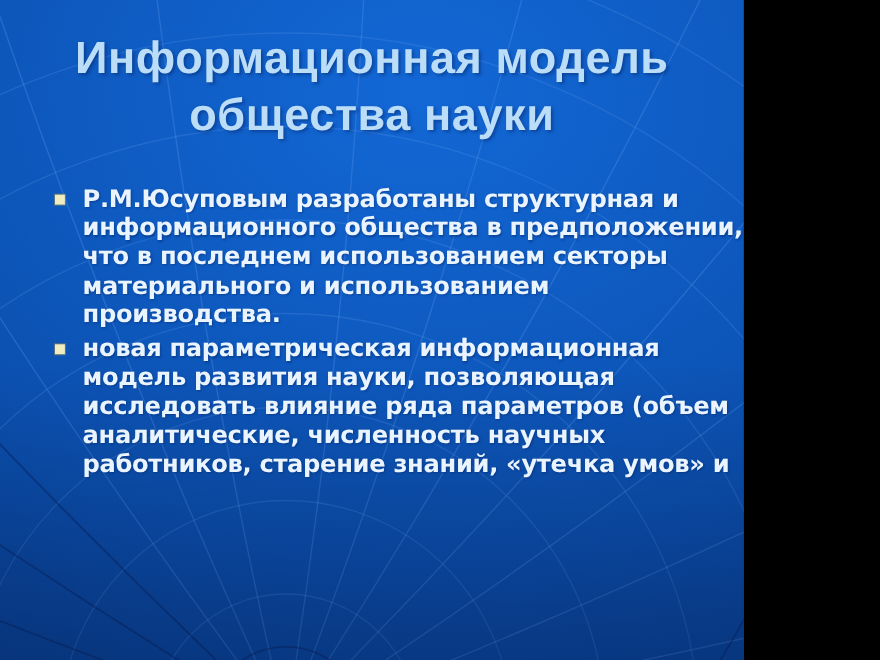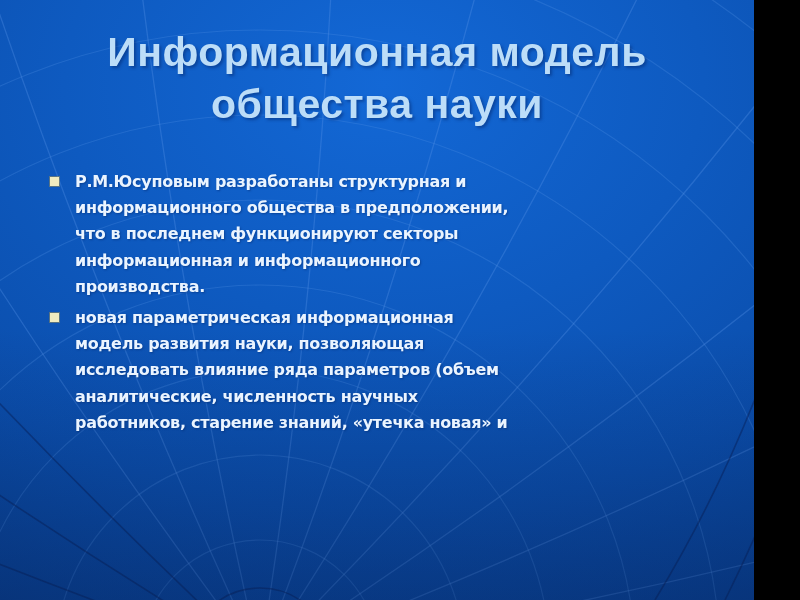--- a/index.html
+++ b/index.html
@@ -1,34 +1,34 @@
 <!DOCTYPE html>
 <html><head>
 <meta charset="utf-8">
 <style>
   html,body{margin:0;padding:0;background:#000;}
   .slide{
-    position:relative;width:754px;height:600px;overflow:hidden;
+    position:relative;width:676px;height:600px;overflow:hidden;
     background:#0B55B5;font-family:"DejaVu Sans",sans-serif;
   }
   .slide svg{position:absolute;left:0;top:0;}
   .title{
     position:absolute;top:26px;left:0;width:100%;text-align:center;
     color:#BCDDF8;font-family:"Liberation Sans",sans-serif;font-weight:bold;
     font-size:41px;line-height:52px;letter-spacing:.5px;
     text-shadow:2px 2px 3px rgba(4,40,110,.5);
   }
   .title-line{display:block;}
   .content{
     position:absolute;top:169px;left:48px;width:718px;
     list-style:none;margin:0;padding:0;
   }
   .content li{
     position:relative;padding-left:27px;margin:0 0 5px 0;
-    color:#EAF4FF;font-weight:bold;font-size:16px;line-height:26.2px;
+    color:#EAF4FF;font-weight:bold;font-size:22px;line-height:26.2px;
     letter-spacing:-0.3px;text-shadow:1px 1px 2px rgba(3,35,100,.45);
   }
   .bullet{
     position:absolute;left:2px;top:8px;width:9px;height:9px;
     background:#F0ECC0;box-shadow:0 0 0 1px rgba(150,140,90,.55);
   }
   .line{white-space:nowrap;}
 </style>
 </head>
 <body>
@@ -96,29 +96,29 @@
     <span class="title-line">Информационная модель</span>
     <span class="title-line">общества науки</span>
   </div>
 
   <ul class="content">
 
     <li>
       <span class="bullet"></span>
       <div class="line">Р.М.Юсуповым разработаны структурная и</div>
       <div class="line">информационного общества в предположении,</div>
-      <div class="line">что в последнем функционируют секторы</div>
-      <div class="line">информационная и информационного</div>
+      <div class="line">что в последнем использованием секторы</div>
+      <div class="line">материального и использованием</div>
       <div class="line">производства.</div>
     </li>
 
     <li>
       <span class="bullet"></span>
       <div class="line">новая параметрическая информационная</div>
       <div class="line">модель развития науки, позволяющая</div>
       <div class="line">исследовать влияние ряда параметров (объем</div>
       <div class="line">аналитические, численность научных</div>
-      <div class="line">работников, старение знаний, «утечка новая» и</div>
+      <div class="line">работников, старение знаний, «утечка умов» и</div>
     </li>
 
 
   </ul>
 </div>
 
 </body></html>

